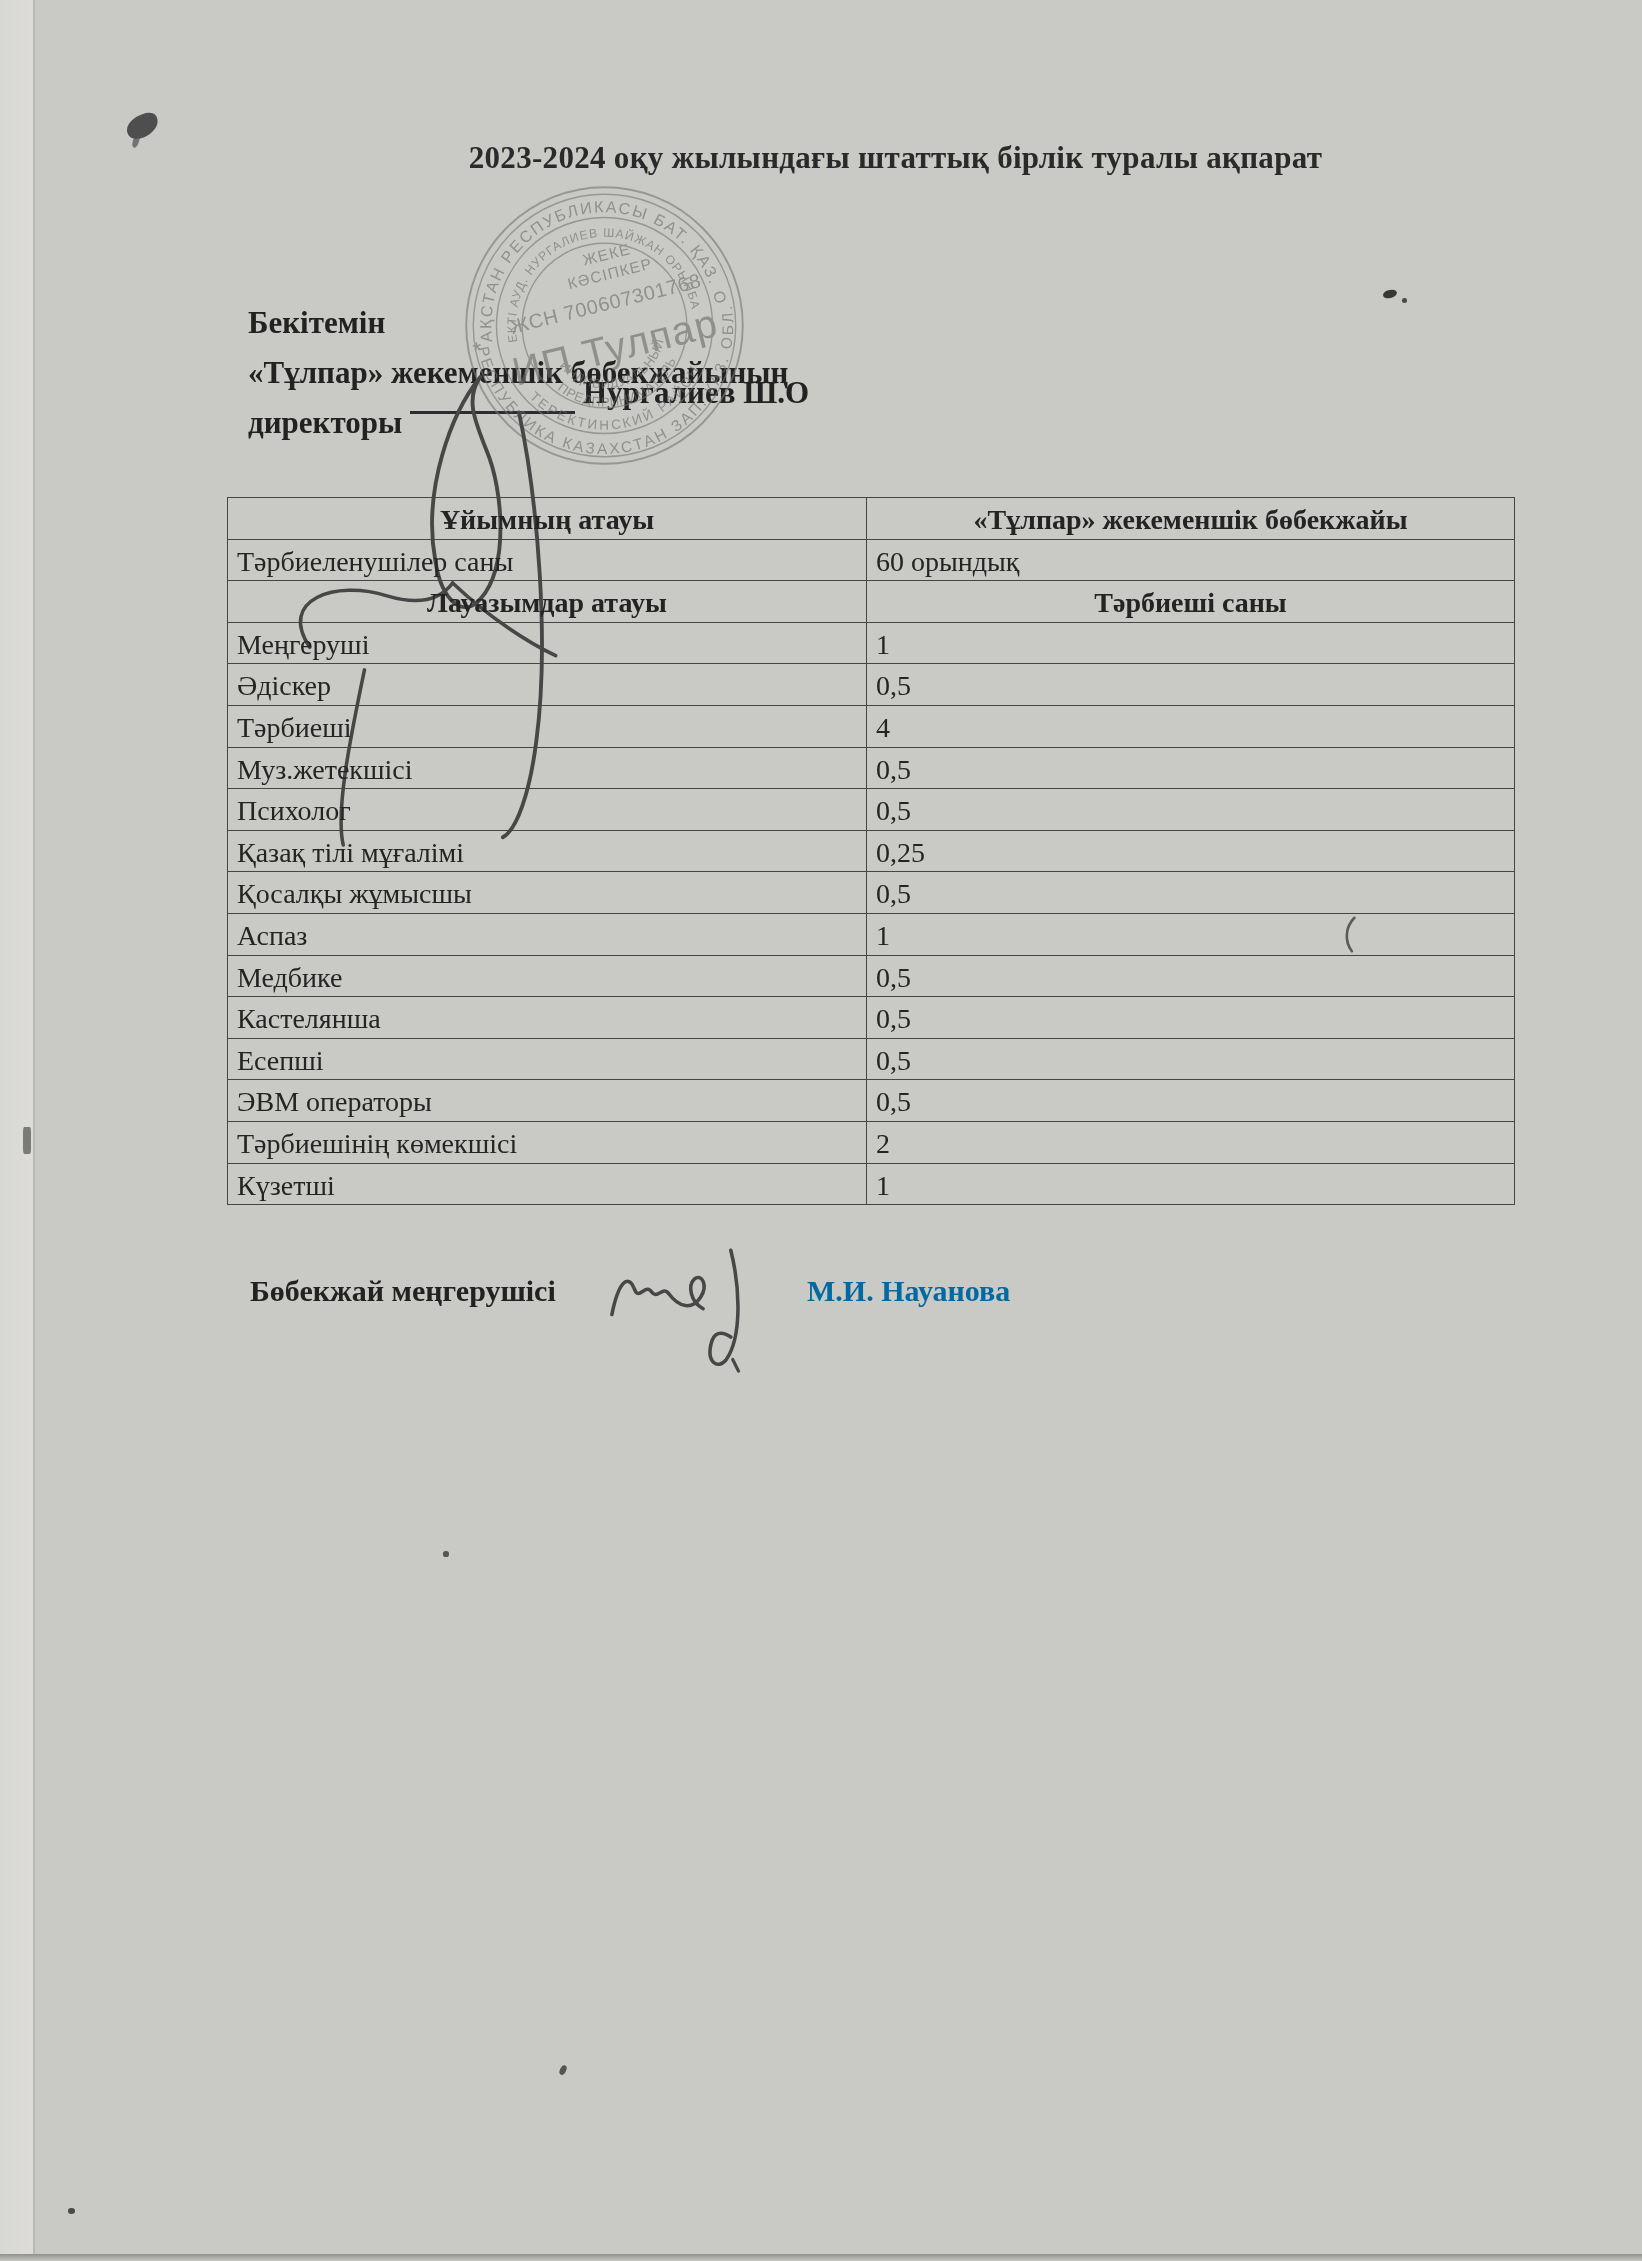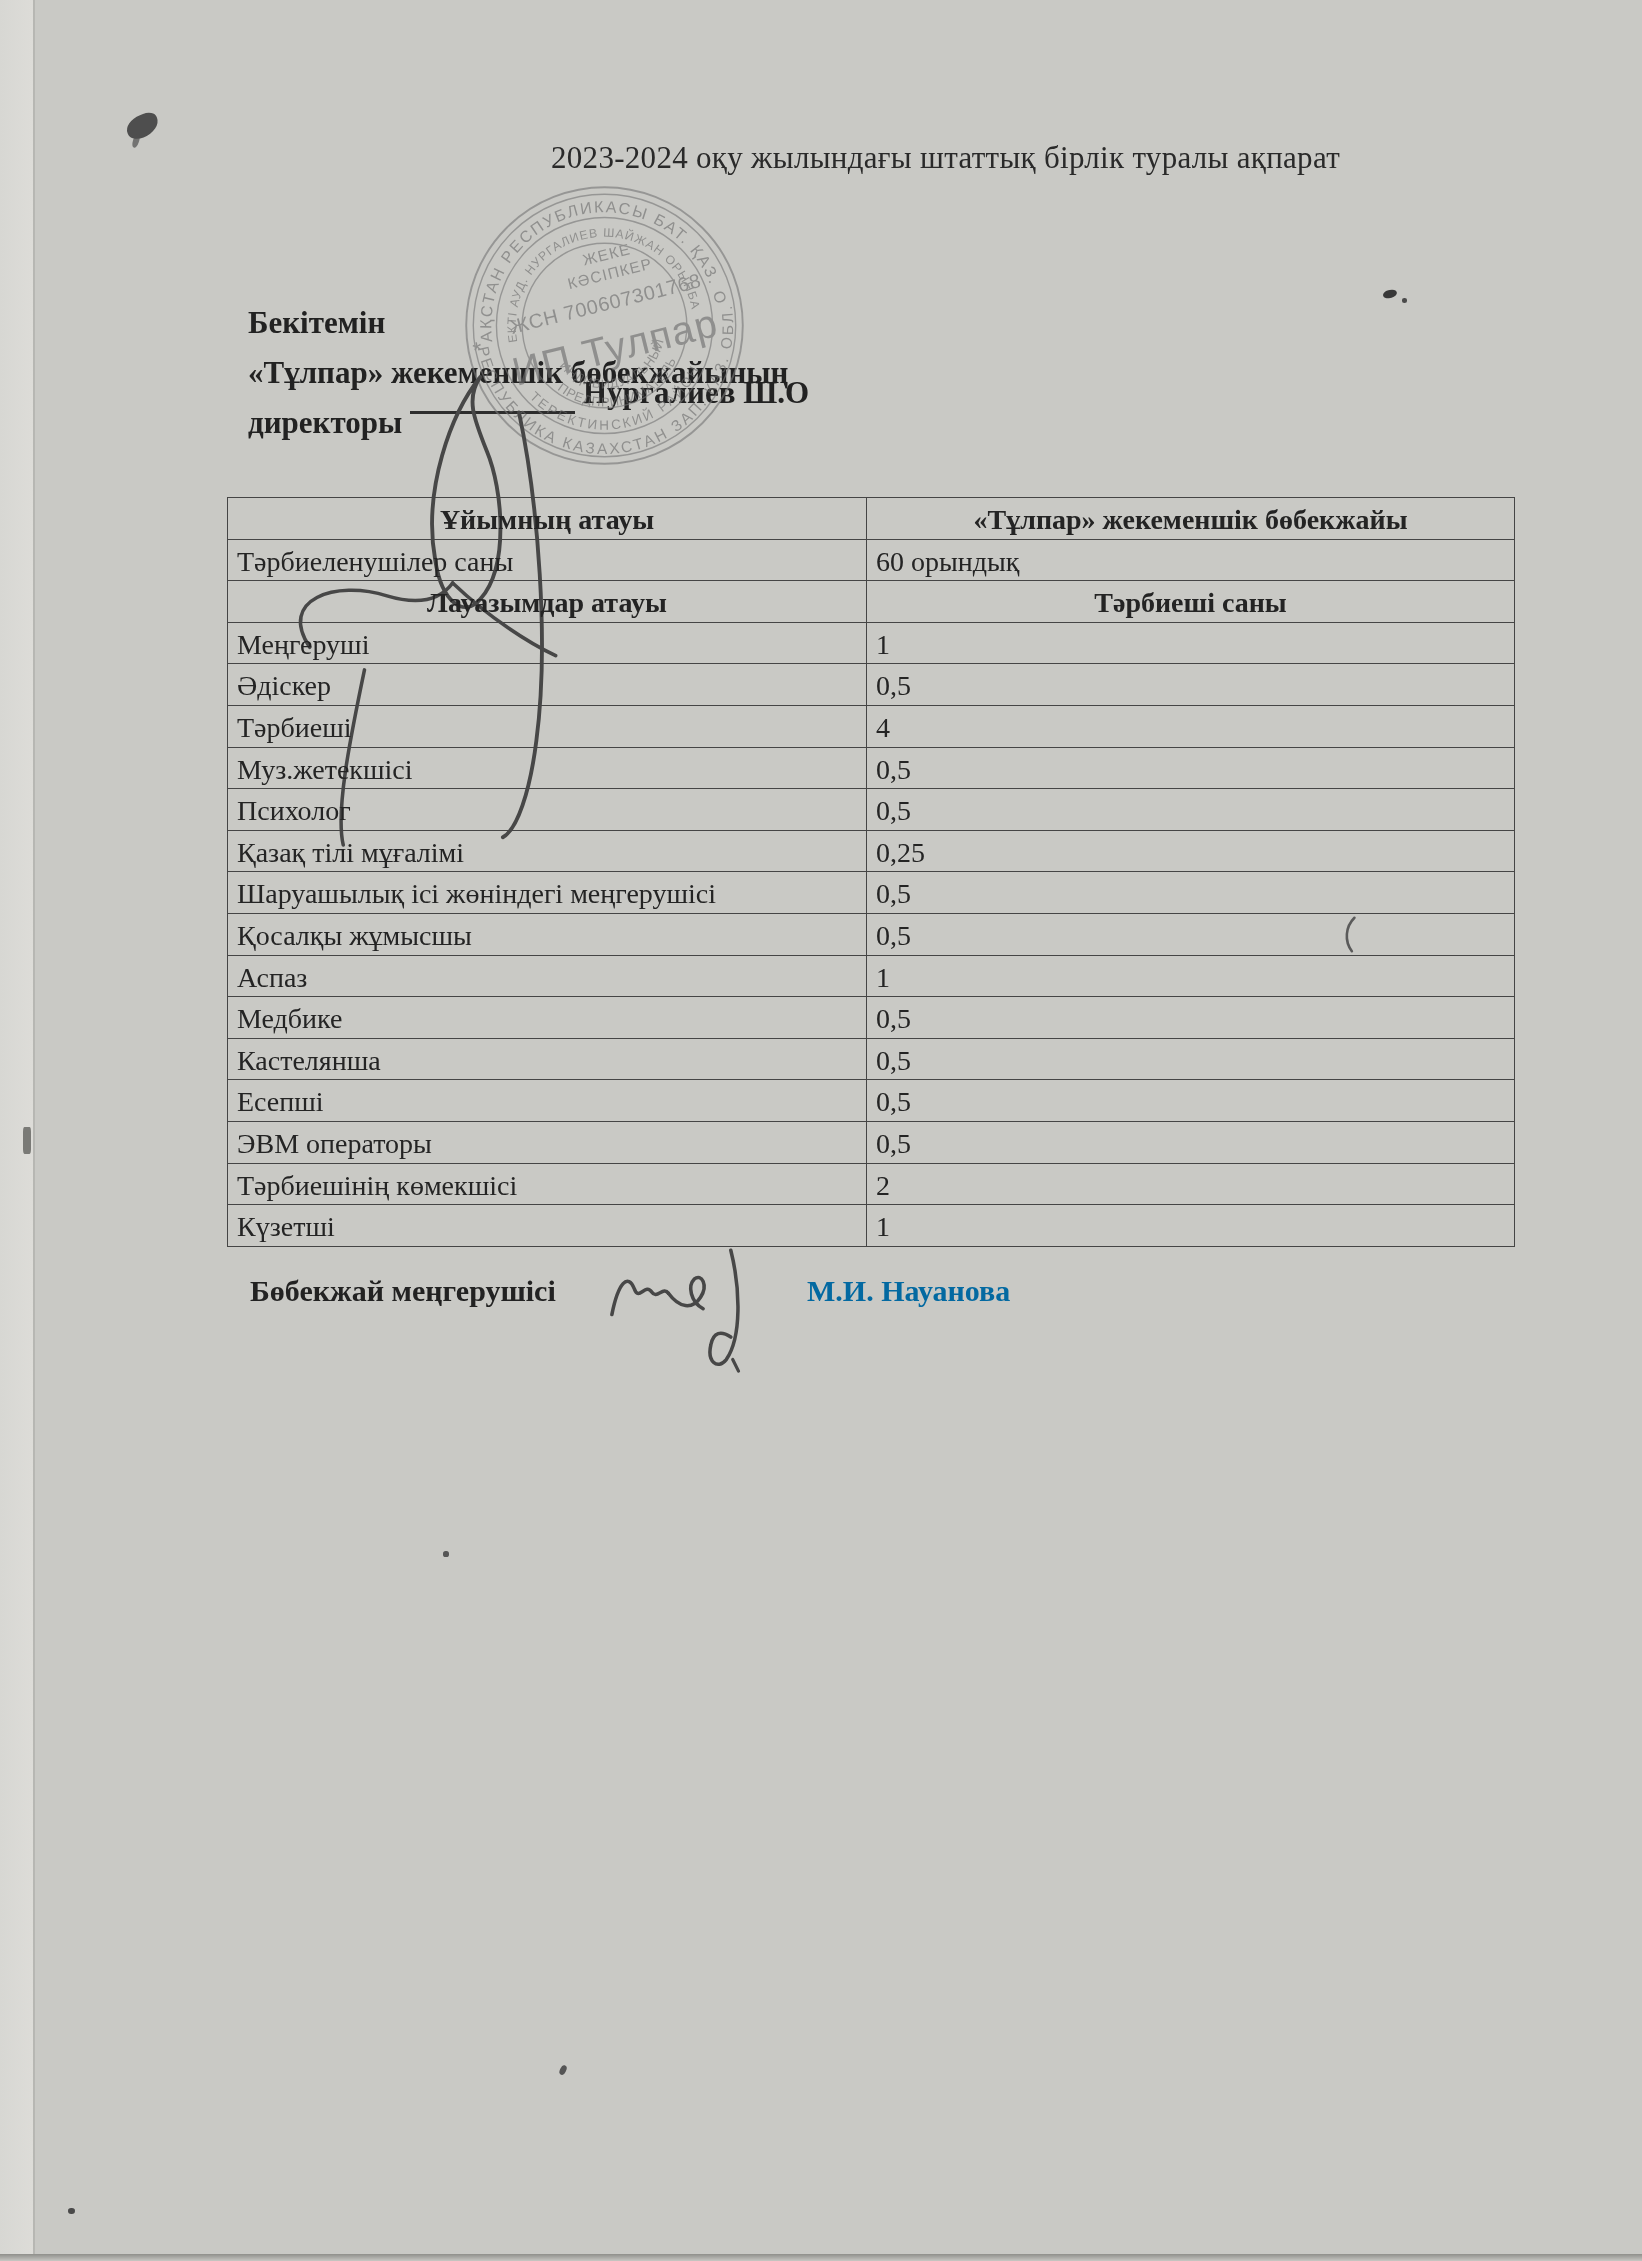--- a/index.html
+++ b/index.html
@@ -12,22 +12,22 @@
     font-family:"Liberation Serif","DejaVu Serif",serif;
     color:#262626;
   }
   
   .edge-left{position:absolute;left:0;top:0;width:33px;height:2261px;
     background:linear-gradient(90deg,#d7d7d3,#dddcd8);}
   .edge-left-line{position:absolute;left:33px;top:0;width:1.9px;height:2261px;background:#b7b7b3;}
   .edge-bottom{position:absolute;left:0;top:2254px;width:1643px;height:7.7px;
     background:linear-gradient(180deg,#8f8f8b,#cfcfcb);}
   .title{
-    position:absolute;left:451px;top:140px;width:889px;text-align:right;
-    font-size:31px;font-weight:normal;letter-spacing:0.3px;color:#2a2a2a;
+    position:absolute;left:451px;top:140px;width:889px;text-align:center;
+    font-size:31px;font-weight:bold;letter-spacing:0.3px;color:#2a2a2a;
   }
   .approve{position:absolute;left:248px;top:289px;font-size:31px;font-weight:bold;line-height:50px;color:#222;margin-top:9px;}
   .approve .row3{white-space:nowrap;}
   .sign-line{position:absolute;left:410px;top:411px;width:165px;height:3.2px;background:#2d2d2d;}
   .director-name{position:absolute;left:583px;top:375px;font-size:31px;font-weight:bold;white-space:nowrap;color:#222;}
   
   .stamp{position:absolute;left:463px;top:184px;width:283px;height:283px;opacity:.62;}
   .stamp text{fill:#6d6d6d;font-family:"Liberation Sans","DejaVu Sans",sans-serif;}
   .stamp circle{fill:none;stroke:#787878;}
   
@@ -154,24 +154,20 @@
       </tr>
       <tr>
         <td>Психолог</td>
         <td>0,5</td>
       </tr>
       <tr>
         <td>Қазақ тілі мұғалімі</td>
         <td>0,25</td>
       </tr>
       <tr>
-        <td>Шаруашылық ісі жөніндегі меңгерушісі</td>
-        <td>0,5</td>
-      </tr>
-      <tr>
         <td>Қосалқы жұмысшы</td>
         <td>0,5</td>
       </tr>
       <tr>
         <td>Аспаз</td>
         <td>1</td>
       </tr>
       <tr>
         <td>Медбике</td>
         <td>0,5</td>

